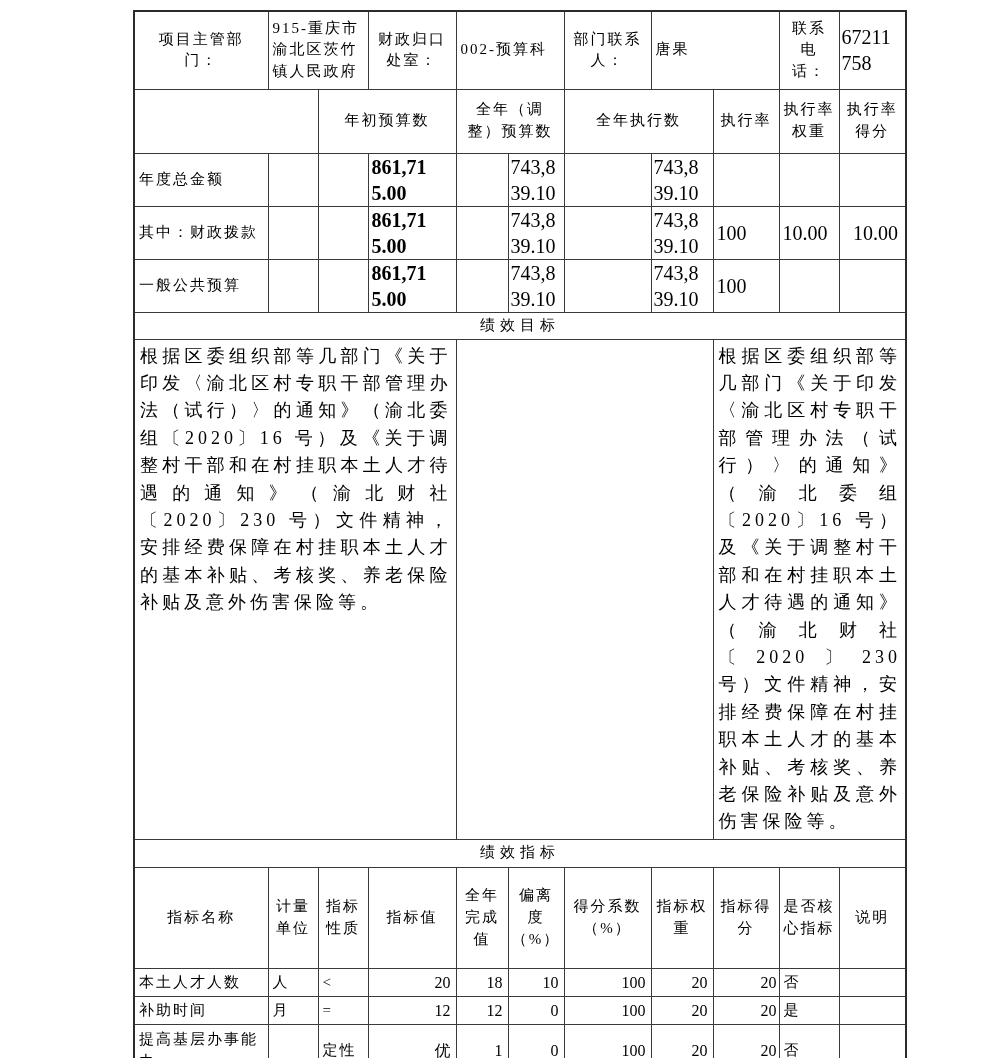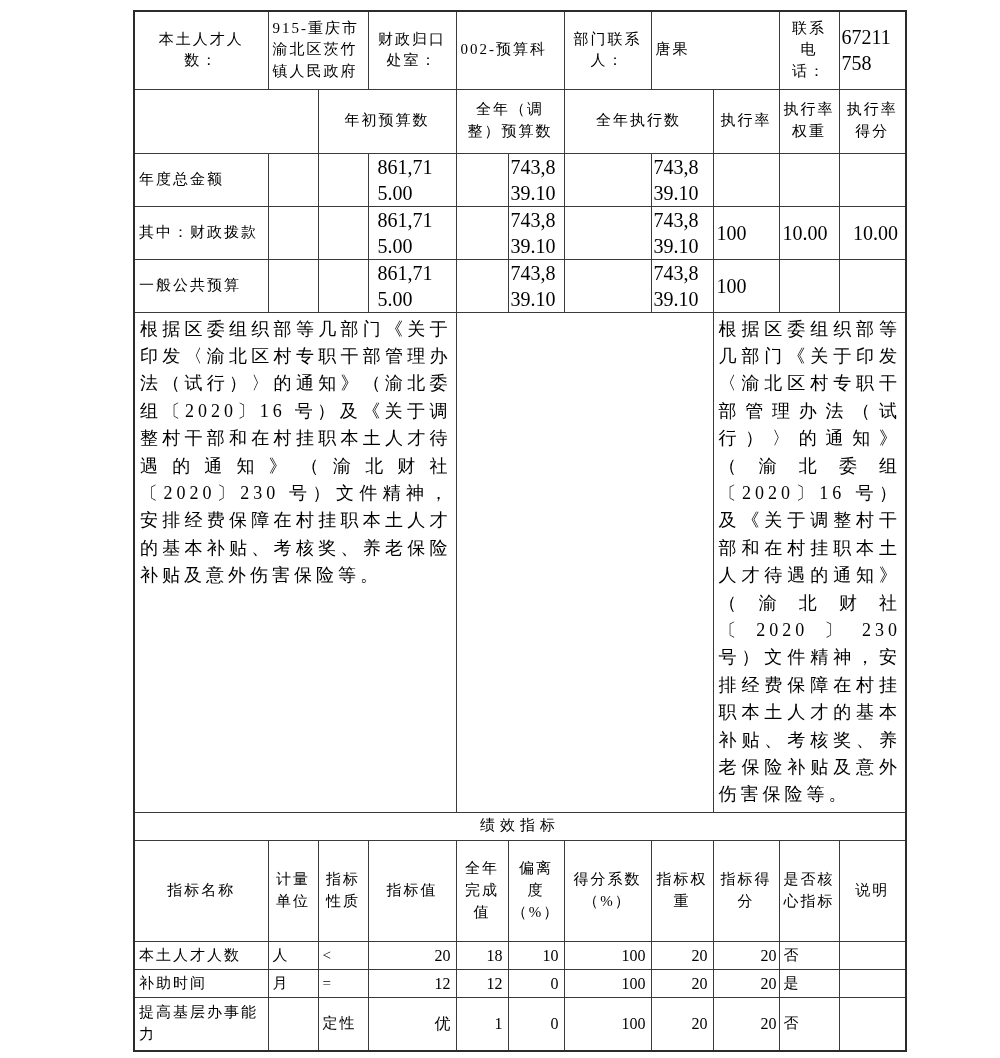--- a/index.html
+++ b/index.html
@@ -49,21 +49,21 @@
   .hdr-c11 { padding: 2px 6px; }      
   .hdr-wide { padding: 2px 15px; }    
   
   .num {
     font-size: 20px;
     letter-spacing: 0;
     word-break: break-all;
     line-height: 1.3;
     text-align: left;
   }
-  .p-init   { padding: 0 16px 0 9px; }
+  .p-init   { padding: 0 16px 0 3px; font-weight: bold; }
   .p-adj    { padding: 0 5px 0 2px; }
   .p-exec   { padding: 0 6px 0 2px; }
   .p-rate   { padding: 0 2px 0 3px; }
   .p-weight { padding: 0 2px 0 3px; }
   .p-score  { text-align: right; padding: 0 7px 0 2px; }
   .p-phone  { padding: 0 11px 0 2px; }
   
   .inum {
     font-size: 16px;
     letter-spacing: 0;
@@ -95,21 +95,21 @@
         <col style="width:56px">
         <col style="width:87px">
         <col style="width:62px">
       <col style="width:66px">
         <col style="width:60px">
         <col style="width:67px">
     </colgroup>
 
     <tbody>
         <tr style="height:78px">
-      <td class="lab">本土人才人数：</td>
+      <td class="lab">项目主管部门：</td>
       <td class="val" colspan="2">915-重庆市渝北区茨竹镇人民政府</td>
       <td class="lab">财政归口处室：</td>
       <td class="val" colspan="2">002-预算科</td>
       <td class="lab">部门联系人：</td>
       <td class="val" colspan="2">唐果</td>
       <td class="lab">联系电话：</td>
       <td class="num p-phone">67211758</td>
     </tr>
 
 
@@ -158,20 +158,23 @@
       <td class="num p-init">861,715.00</td>
       <td></td>
       <td class="num p-adj">743,839.10</td>
       <td></td>
       <td class="num p-exec">743,839.10</td>
       <td class="num p-rate">100</td>
       <td class="num p-weight"></td>
       <td class="num p-score"></td>
     </tr>
 
+    <tr style="height:27px">
+      <td class="title-cell" colspan="11">绩效目标</td>
+    </tr>
 
 
     <tr style="height:412px">
       <td class="goal" colspan="4">根据区委组织部等几部门《关于印发〈渝北区村专职干部管理办法（试行）〉的通知》（渝北委组〔2020〕16 号）及《关于调整村干部和在村挂职本土人才待遇的通知》（渝北财社〔2020〕230 号）文件精神，安排经费保障在村挂职本土人才的基本补贴、考核奖、养老保险补贴及意外伤害保险等。</td>
       <td class="goal" colspan="4"></td>
       <td class="goal" colspan="3">根据区委组织部等几部门《关于印发〈渝北区村专职干部管理办法（试行）〉的通知》（渝北委组〔2020〕16 号）及《关于调整村干部和在村挂职本土人才待遇的通知》（渝北财社〔2020〕230 号）文件精神，安排经费保障在村挂职本土人才的基本补贴、考核奖、养老保险补贴及意外伤害保险等。</td>
     </tr>
 
     <tr style="height:28px">
       <td class="title-cell" colspan="11">绩效指标</td>

